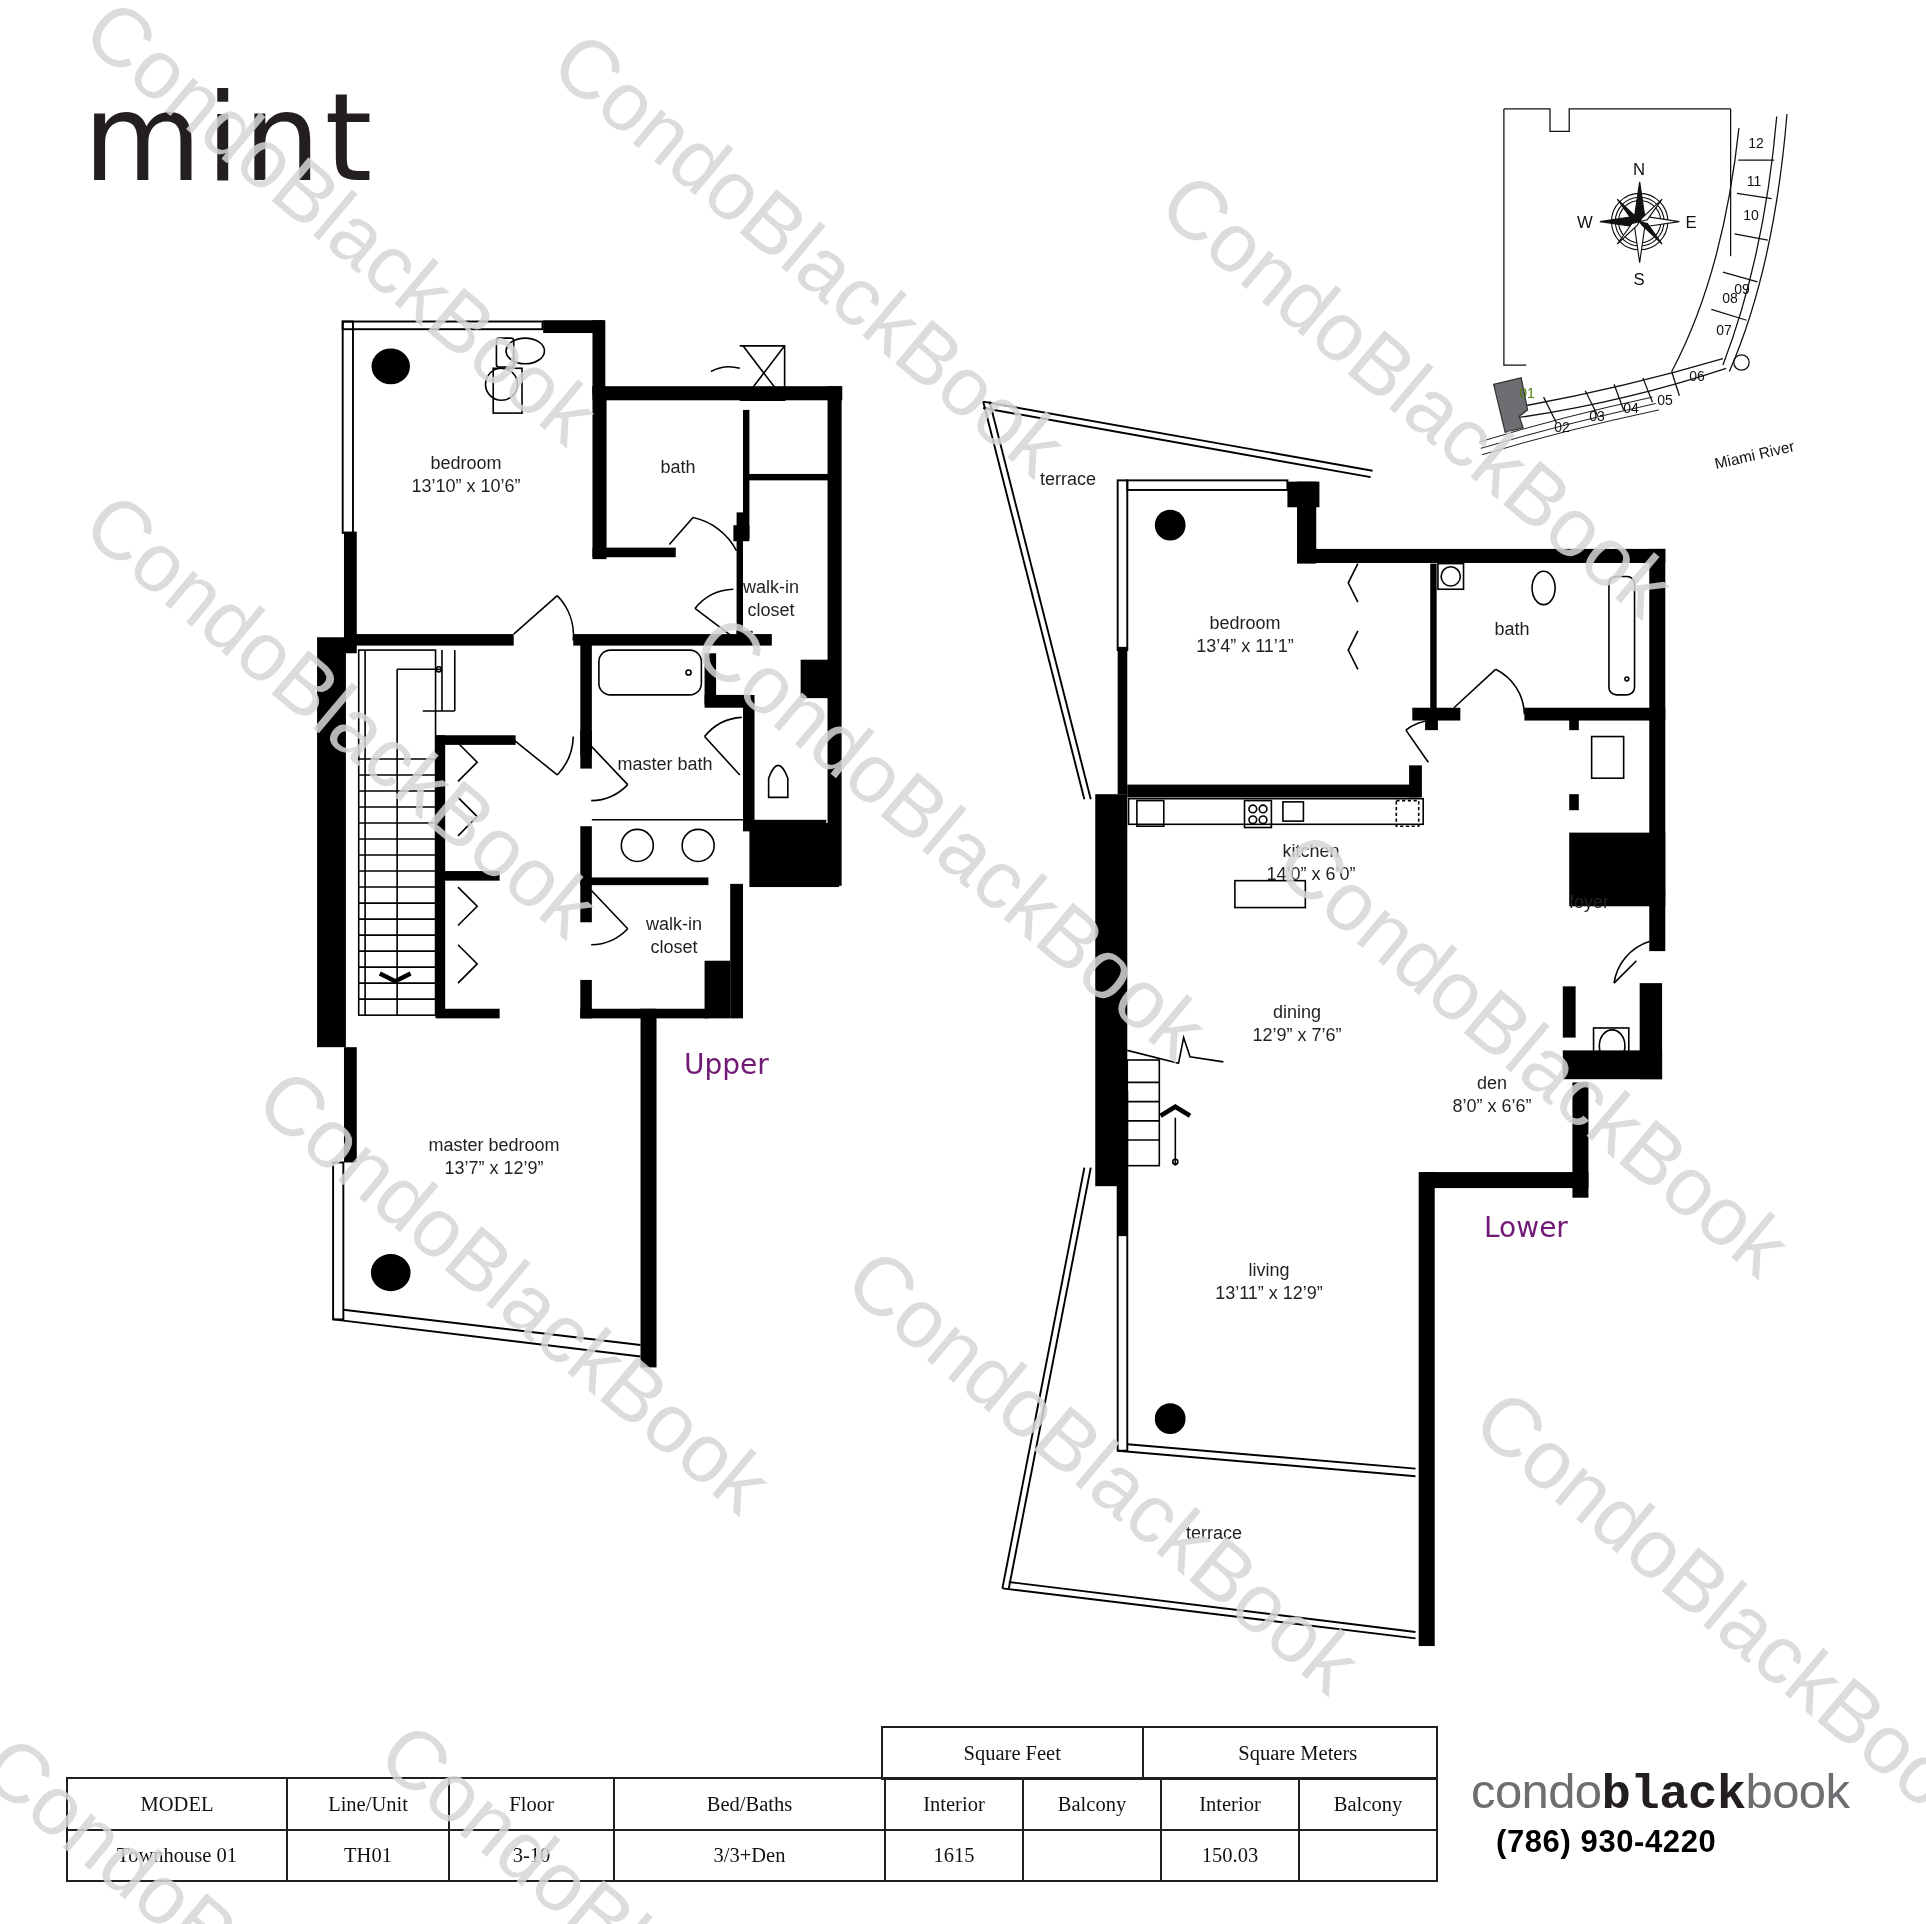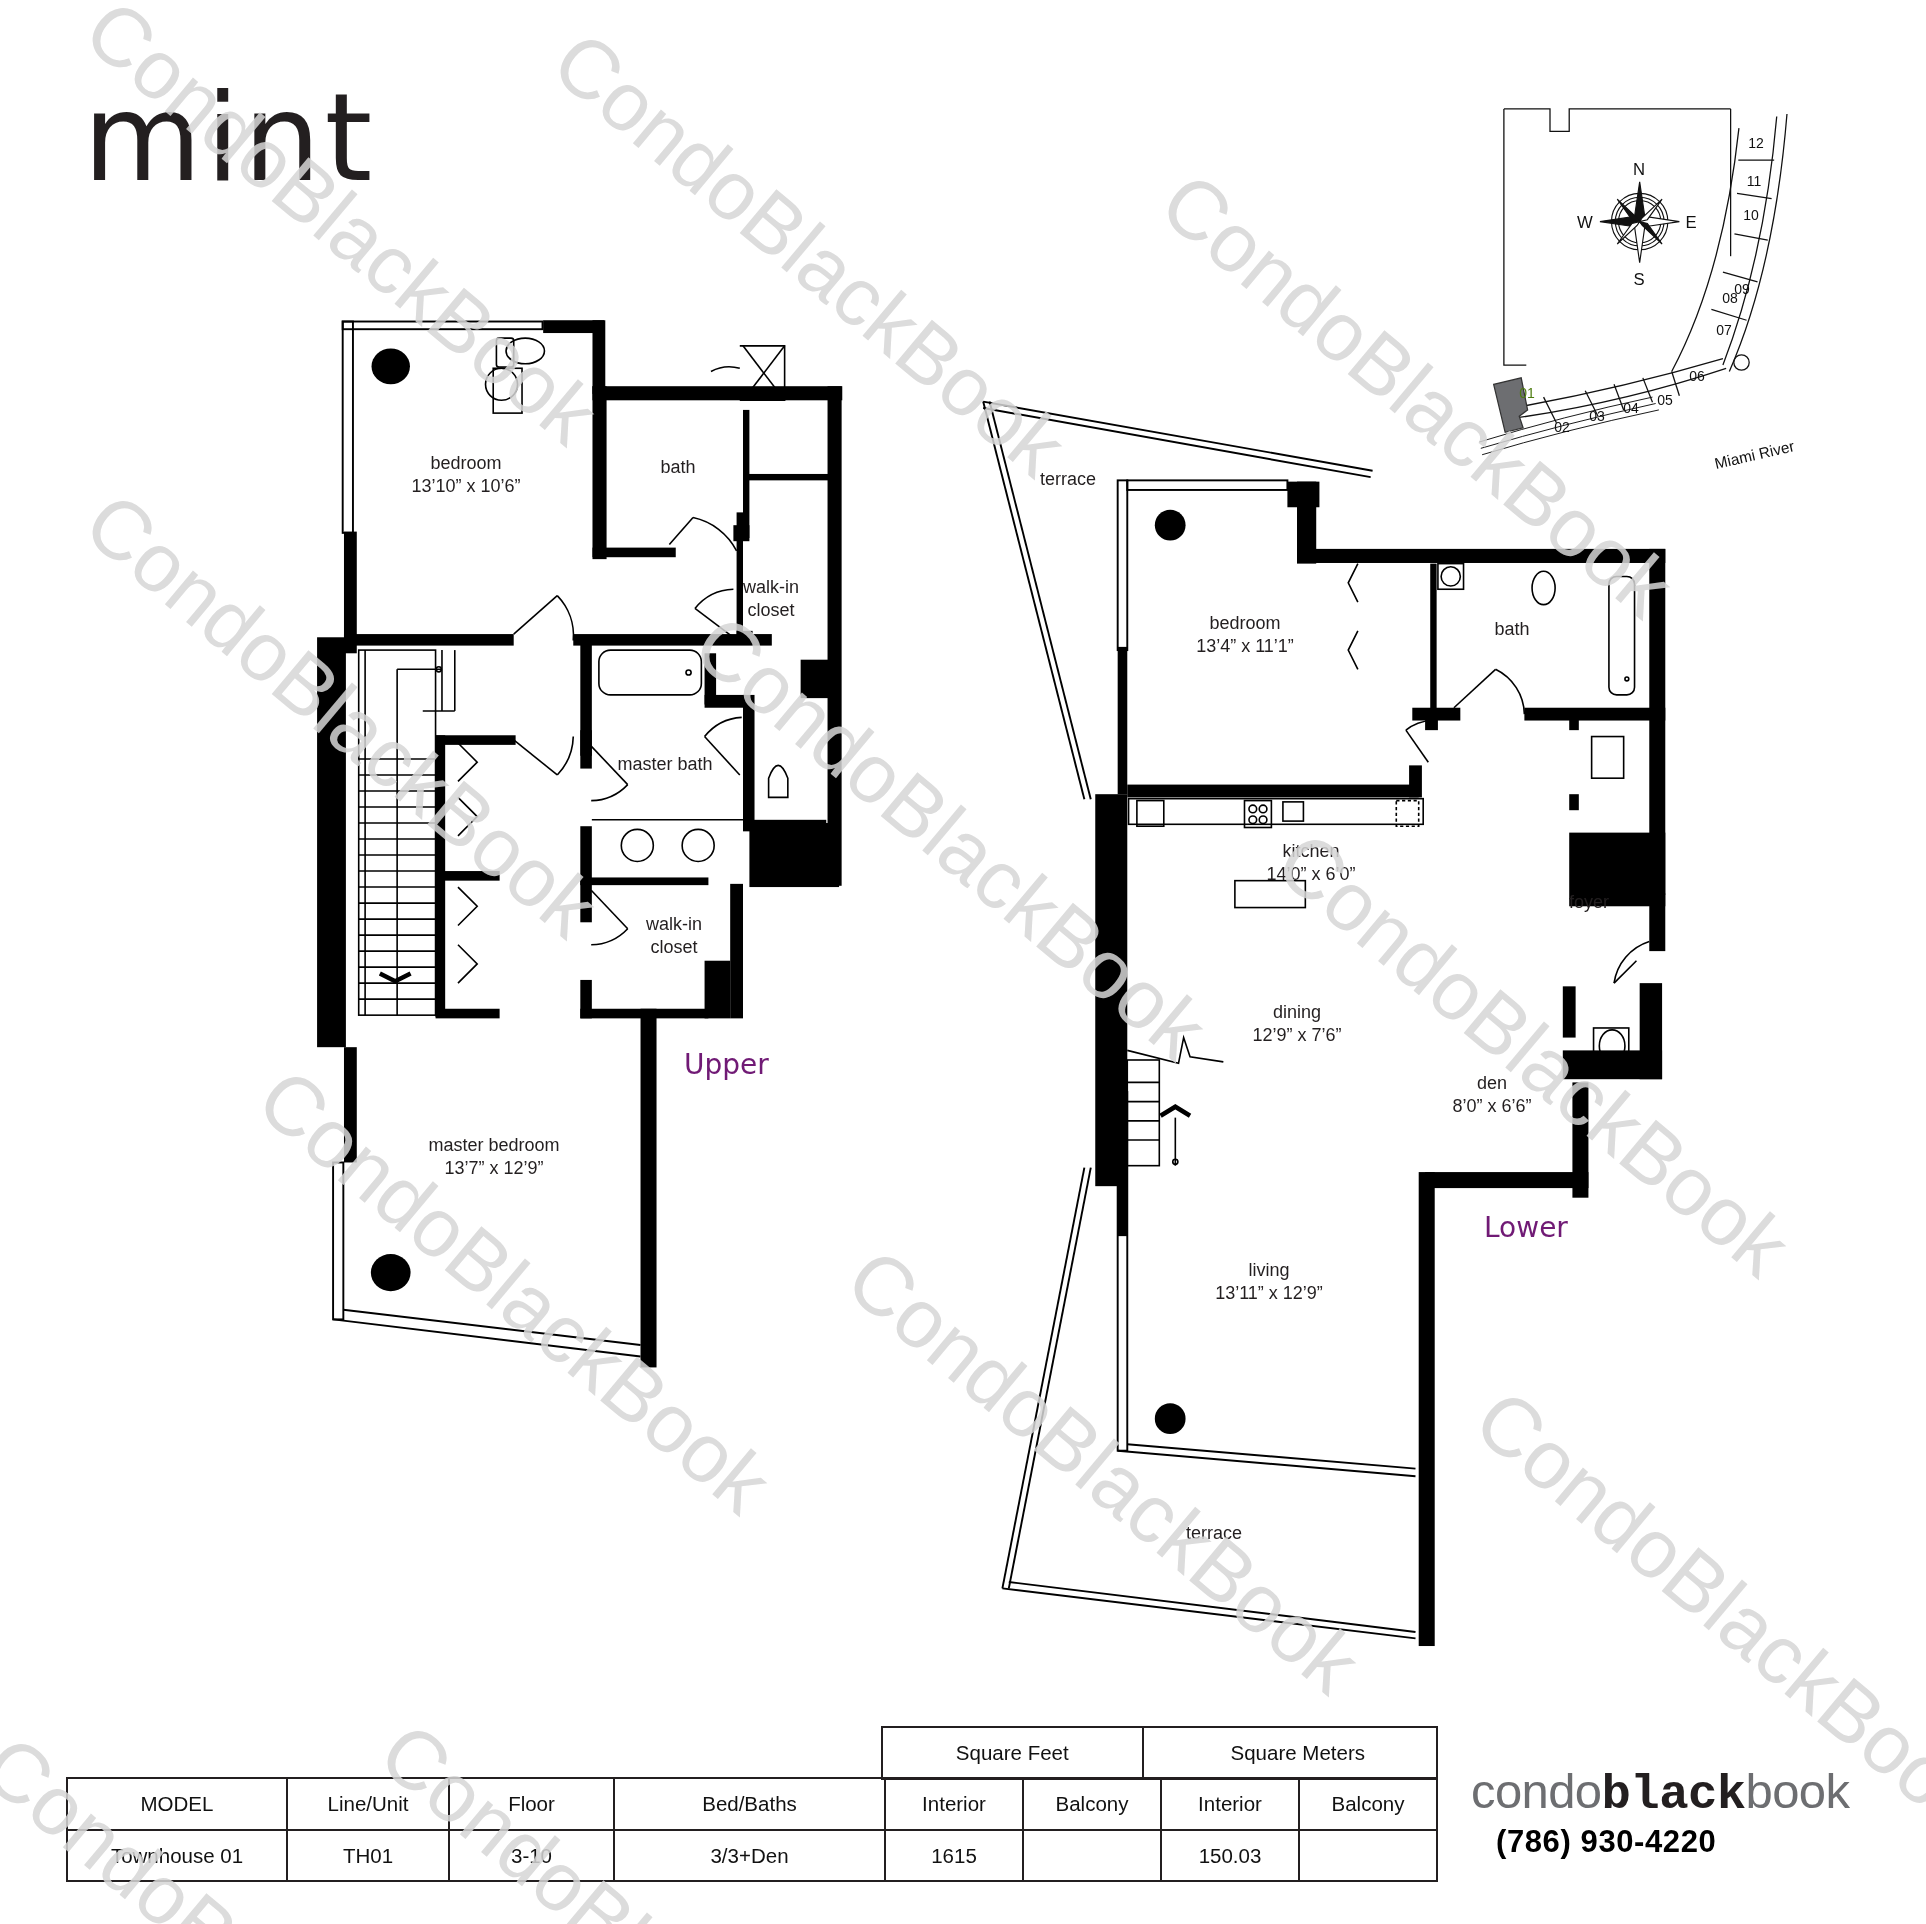--- a/index.html
+++ b/index.html
@@ -6,21 +6,21 @@
   body { width:1926px; height:1924px; position:relative; overflow:hidden; font-family:"Liberation Sans", sans-serif; color:#231f20; }
   .abs { position:absolute; }
   .logo { left:83px; top:77px; font-family:"DejaVu Sans", sans-serif; font-size:122px; font-weight:400; letter-spacing:3.8px; color:#231f20; line-height:1; }
   .plan-svg { position:absolute; left:0; top:0; width:1926px; height:1924px; }
   .room-label { position:absolute; font-family:"Liberation Sans", sans-serif; font-size:18px; color:#231f20; text-align:center; line-height:23px; white-space:nowrap; transform:translateX(-50%); }
   .level-label { position:absolute; font-family:"DejaVu Sans", sans-serif; font-size:28px; color:#701a75; }
   .keyplan-label { position:absolute; font-family:"Liberation Sans", sans-serif; font-size:14px; color:#111; transform:translate(-50%,-50%); }
   .compass-letter { position:absolute; font-family:"Liberation Sans", sans-serif; font-size:16.7px; color:#111; transform:translate(-50%,-50%); }
   .river-label { position:absolute; font-family:"Liberation Sans", sans-serif; font-size:15.4px; color:#111; transform:rotate(-13deg); transform-origin:left bottom; }
   .watermark { position:absolute; font-family:"Liberation Sans", sans-serif; font-size:83px; color:#d6d6d6; opacity:0.85; transform:rotate(40deg); transform-origin:left top; white-space:nowrap; pointer-events:none; }
-  table.spec { position:absolute; border-collapse:collapse; font-family:Liberation Sans, sans-serif; color:#111;border-radius:22px; }
+  table.spec { position:absolute; border-collapse:collapse; font-family:Liberation Serif, serif; color:#111;border-radius:22px; }
   table.spec td { border:2.6px solid #231f20; text-align:center; font-size:20.5px; padding:0; }
   .spec-top td { font-size:19px; height:50px; }
   .hdr td { height:50px; font-size:19px;margin-top:28px; }
   .val td { height:49px; font-size:24px; }
   .brand { position:absolute; left:1471px; top:1767px; font-family:"Liberation Sans", sans-serif; font-size:49px; letter-spacing:-0.6px; line-height:1; }
   .brand .light { color:#6d6e71; }
   .brand .bold { color:#231f20; font-weight:bold;font-family:Liberation Mono, monospace; }
   .phone { position:absolute; left:1496px; top:1824px; font-family:"Liberation Sans", sans-serif; font-size:31px; font-weight:bold; color:#000; letter-spacing:0.6px; }
 </style>
 </head>

